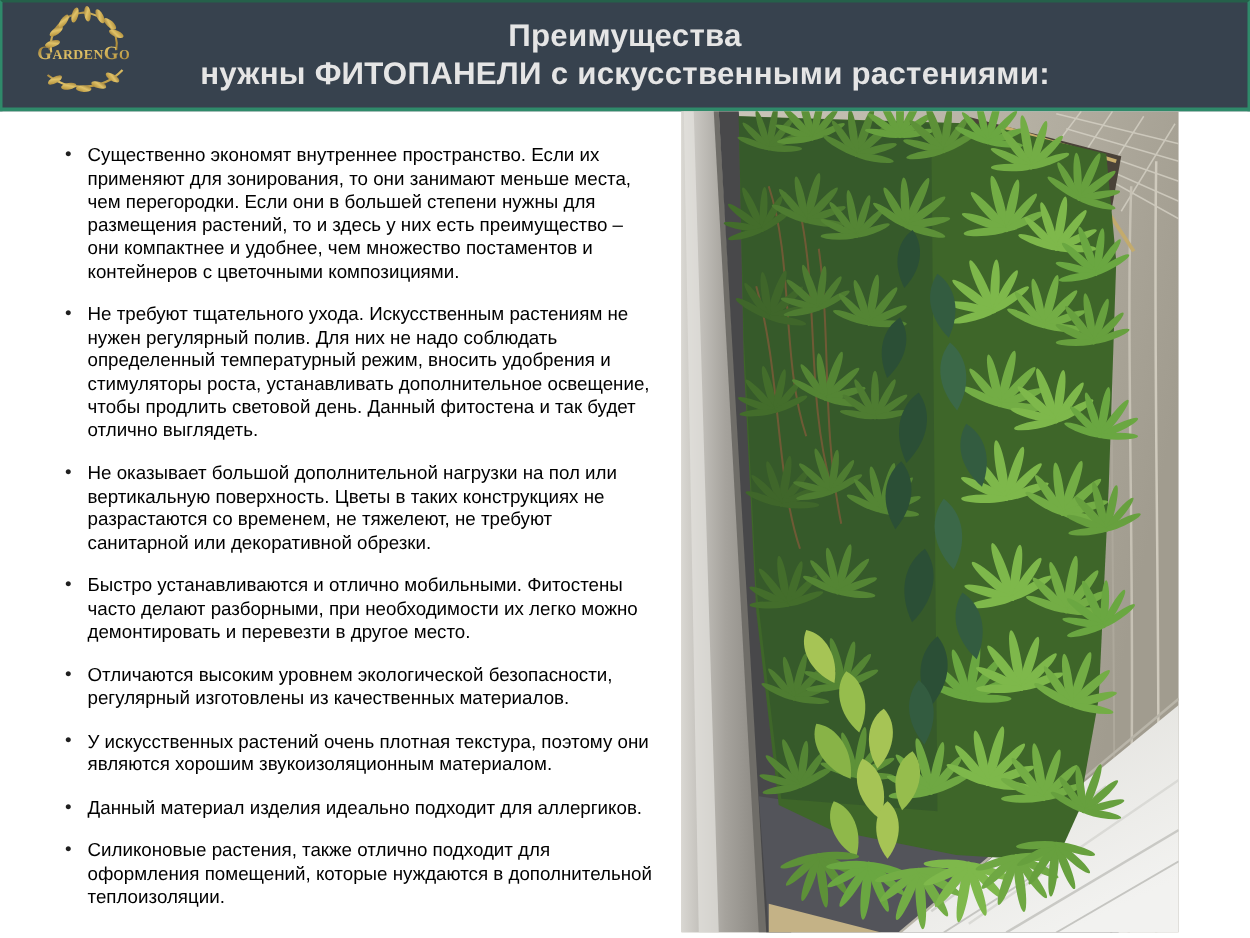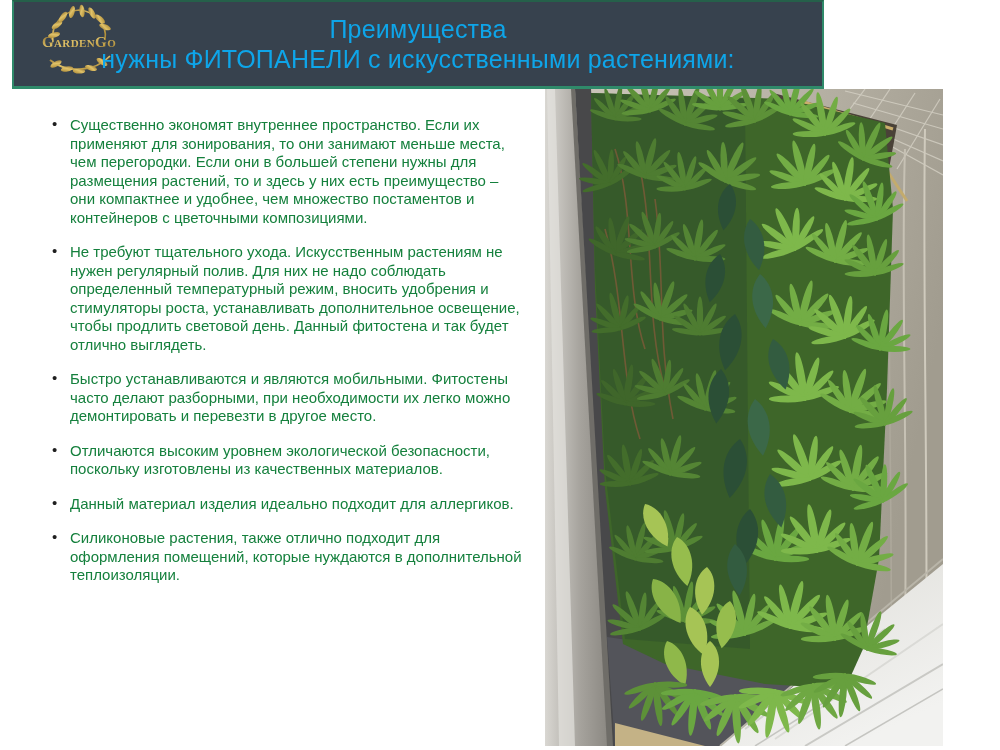--- a/index.html
+++ b/index.html
@@ -4,42 +4,42 @@
 <style>
   html,body{margin:0;padding:0;}
   body{
     width:1000px;height:750px;position:relative;overflow:hidden;
     background:#ffffff;font-family:"Liberation Sans",sans-serif;
   }
   .slide{position:absolute;inset:0;background:#ffffff;}
 
   
   .header{
-    position:absolute;top:0;left:12px;width:812px;height:89px;box-sizing:border-box;
+    position:absolute;top:0;left:0;width:1000px;height:89px;box-sizing:border-box;
     background:#37424E;
     border-top:2px solid #25604A;
     border-left:2px solid #2F8A6A;
     border-right:2px solid #2F8A6A;
     border-bottom:3px solid #2F8A6A;
   }
   .title-wrap{
     position:absolute;top:12px;left:0;width:100%;text-align:center;
-    color:#0ea5e9;font-size:25px;line-height:30px;font-weight:400;
+    color:#e5e5e5;font-size:25px;line-height:30px;font-weight:700;
     letter-spacing:.2px;
   }
   .logo{position:absolute;left:12px;top:2px;width:106px;height:80px;}
 
   
   ul.bullets{
     position:absolute;left:45px;top:116px;width:478px;margin:0;padding:0;
     list-style:none;
   }
   ul.bullets li{
     position:relative;padding-left:25px;margin-bottom:16px;
-    font-size:15px;line-height:18.5px;color:#15803d;
+    font-size:15px;line-height:18.5px;color:#000000;
   }
   ul.bullets li::before{
     content:"•";position:absolute;left:7px;top:-1px;font-size:15px;color:#1F1F1F;
   }
 
   
   .photo{position:absolute;left:545px;top:89px;width:398px;height:657px;}
 </style>
 </head>
 <body>
@@ -85,22 +85,24 @@
 
     <div class="title-wrap">
       <div>Преимущества</div>
       <div>нужны ФИТОПАНЕЛИ с искусственными растениями:</div>
     </div>
   </div>
 
   <ul class="bullets">
     <li>Существенно экономят внутреннее пространство. Если их применяют для зонирования, то они занимают меньше места, чем перегородки. Если они в большей степени нужны для размещения растений, то и здесь у них есть преимущество – они компактнее и удобнее, чем множество постаментов и контейнеров с цветочными композициями.</li>
     <li>Не требуют тщательного ухода. Искусственным растениям не нужен регулярный полив. Для них не надо соблюдать определенный температурный режим, вносить удобрения и стимуляторы роста, устанавливать дополнительное освещение, чтобы продлить световой день. Данный фитостена и так будет отлично выглядеть.</li>
-    <li>Быстро устанавливаются и являются мобильными. Фитостены часто делают разборными, при необходимости их легко можно демонтировать и перевезти в другое место.</li>
-    <li>Отличаются высоким уровнем экологической безопасности, поскольку изготовлены из качественных материалов.</li>
+    <li>Не оказывает большой дополнительной нагрузки на пол или вертикальную поверхность. Цветы в таких конструкциях не разрастаются со временем, не тяжелеют, не требуют санитарной или декоративной обрезки.</li>
+    <li>Быстро устанавливаются и отлично мобильными. Фитостены часто делают разборными, при необходимости их легко можно демонтировать и перевезти в другое место.</li>
+    <li>Отличаются высоким уровнем экологической безопасности, регулярный изготовлены из качественных материалов.</li>
+    <li>У искусственных растений очень плотная текстура, поэтому они являются хорошим звукоизоляционным материалом.</li>
     <li>Данный материал изделия идеально подходит для аллергиков.</li>
     <li>Силиконовые растения, также отлично подходит для оформления помещений, которые нуждаются в дополнительной теплоизоляции.</li>
   </ul>
 
   <div class="photo">
     <svg viewBox="0 0 398 657" width="398" height="657">
       <defs>
         <linearGradient id="plasticWall" x1="0" y1="0" x2="1" y2="0.35">
           <stop offset="0" stop-color="#CDC8BC"></stop>
           <stop offset="0.6" stop-color="#B6B1A4"></stop>

